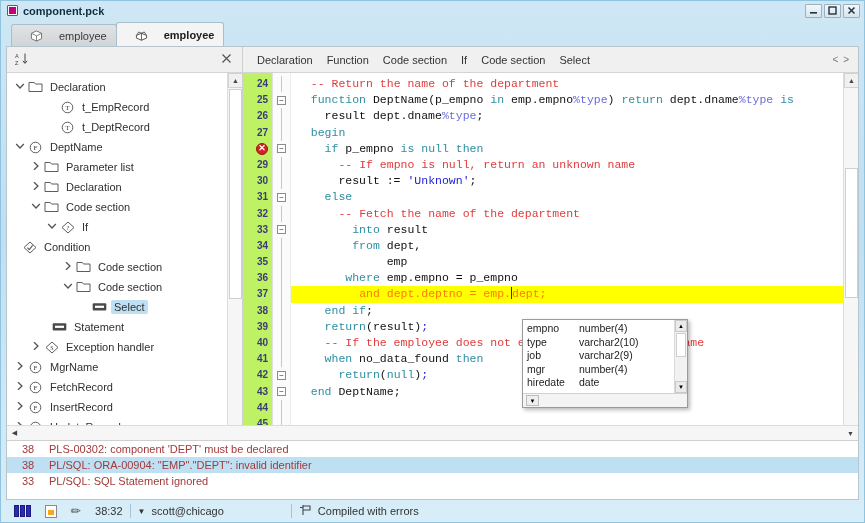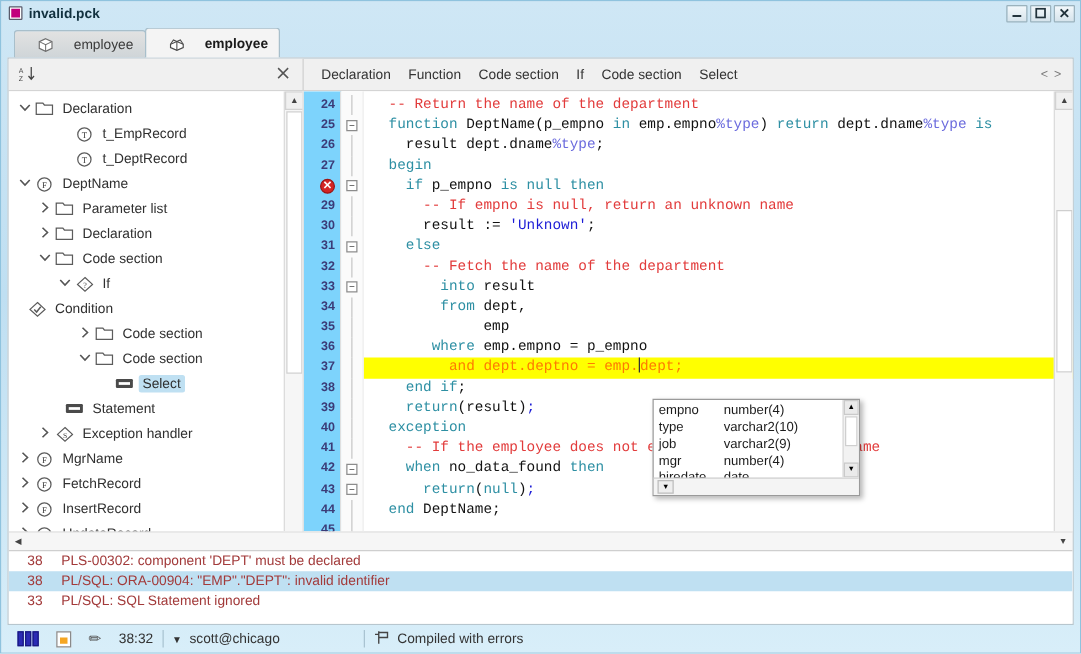--- a/index.html
+++ b/index.html
@@ -164,21 +164,21 @@
     position:absolute; left:1px; width:13px; top:16px; height:210px;
     background:#ffffff; border:1px solid #cfcfcf;
   }
 
   
   .editor-pane {
     flex:1; background:#ffffff; position:relative; overflow:hidden;
     display:flex;
   }
   .gutter {
-    width: 30px; background:#7dd3fc; border-right:1px solid #e0e0e0;
+    width: 30px; background:#bef264; border-right:1px solid #e0e0e0;
     flex:none; padding-top:3px;
   }
   .gutter .gl {
     height: 16.2px; font-size:10px; color:#3b3b77; font-weight:bold;
     text-align:right; padding-right:4px; line-height:16.2px;
     font-family:"Liberation Sans", sans-serif;
     position:relative;
   }
   .err-dot {
     position:absolute; right:4px; top:2px;
@@ -232,21 +232,21 @@
     height:15px; background:#f6f6f6; border-top:1px solid #dcdcdc;
     display:flex; align-items:center; justify-content:space-between;
     flex:none;
   }
   .hbtn { width:15px; height:13px; display:flex;align-items:center;justify-content:center; font-size:7px;color:#444;}
 
   
   .ac {
     position:absolute;
     left: 279px; top: 246px;
-    width: 166px; height: 78px;
+    width: 166px; height: 89px;
     background:#ffffff;
     border:1px solid #9a9a9a;
     box-shadow: 2px 2px 4px rgba(0,0,0,0.28);
     display:flex; flex-direction:column;
     z-index: 40;
     font-size:10.5px;
   }
   .ac-list { flex:1; display:flex; position:relative; overflow:hidden; }
   .ac-rows { flex:1; padding:2px 0 0 4px; }
   .ac-row { height:13.5px; line-height:13.5px; display:flex; color:#1c1c1c; }
@@ -293,21 +293,21 @@
   .pen { font-size:12px; color:#555; transform:rotate(-45deg); display:inline-block; }
   .caretdown { font-size:8px; color:#333; }
 </style>
 </head>
 <body>
 
 <div class="window">
 
   <div class="titlebar">
     <span class="title-icon"></span>
-    <span class="title-text">invalid.pck</span>
+    <span class="title-text">component.pck</span>
     <span class="wbtns">
       <span class="wbtn">
         <svg width="9" height="9" viewBox="0 0 9 9">
             <rect x="1" y="6" width="7" height="1.6" fill="#22333c"></rect>
           </svg>
       </span>
       <span class="wbtn">
         <svg width="9" height="9" viewBox="0 0 9 9">
             <rect x="1" y="1" width="7" height="7" fill="none" stroke="#22333c" stroke-width="1.4"></rect>
           </svg>
@@ -684,21 +684,20 @@
             <div class="cl"><span class="id">      result </span><span class="op">:=</span><span class="id"> </span><span class="st">'Unknown'</span><span class="id">;</span></div>
             <div class="cl"><span class="id">    </span><span class="kw">else</span></div>
             <div class="cl"><span class="id">      </span><span class="cm">-- Fetch the name of the department</span></div>
             <div class="cl"><span class="id">        </span><span class="kw">into</span><span class="id"> result</span></div>
             <div class="cl"><span class="id">        </span><span class="kw">from</span><span class="id"> dept,</span></div>
             <div class="cl"><span class="id">             emp</span></div>
             <div class="cl"><span class="id">       </span><span class="kw">where</span><span class="id"> emp.empno </span><span class="op">=</span><span class="id"> p_empno</span></div>
             <div class="cl hl"><span class="id">         </span><span class="err-txt">and</span><span class="err-txt"> dept.deptno </span><span class="err-txt">=</span><span class="err-txt"> emp.</span><span class="caret"></span><span class="err-txt">dept;</span></div>
             <div class="cl"><span class="id">    </span><span class="kw">end if</span><span class="id">;</span></div>
             <div class="cl"><span class="id">    </span><span class="kw">return</span><span class="id">(result)</span><span class="st">;</span></div>
-            <div class="cl"><span class="id">  </span><span class="kw">exception</span></div>
             <div class="cl"><span class="id">    </span><span class="cm">-- If the employee does not exist, return an empty name</span></div>
             <div class="cl"><span class="id">    </span><span class="kw">when</span><span class="id"> no_data_found </span><span class="kw">then</span></div>
             <div class="cl"><span class="id">      </span><span class="kw">return</span><span class="id">(</span><span class="kw">null</span><span class="id">)</span><span class="st">;</span></div>
             <div class="cl"><span class="id">  </span><span class="kw">end</span><span class="id"> DeptName;</span></div>
           </div>
 
         <div class="ac">
           <div class="ac-list">
             <div class="ac-rows" id="ac-rows">
                 <div class="ac-row">

